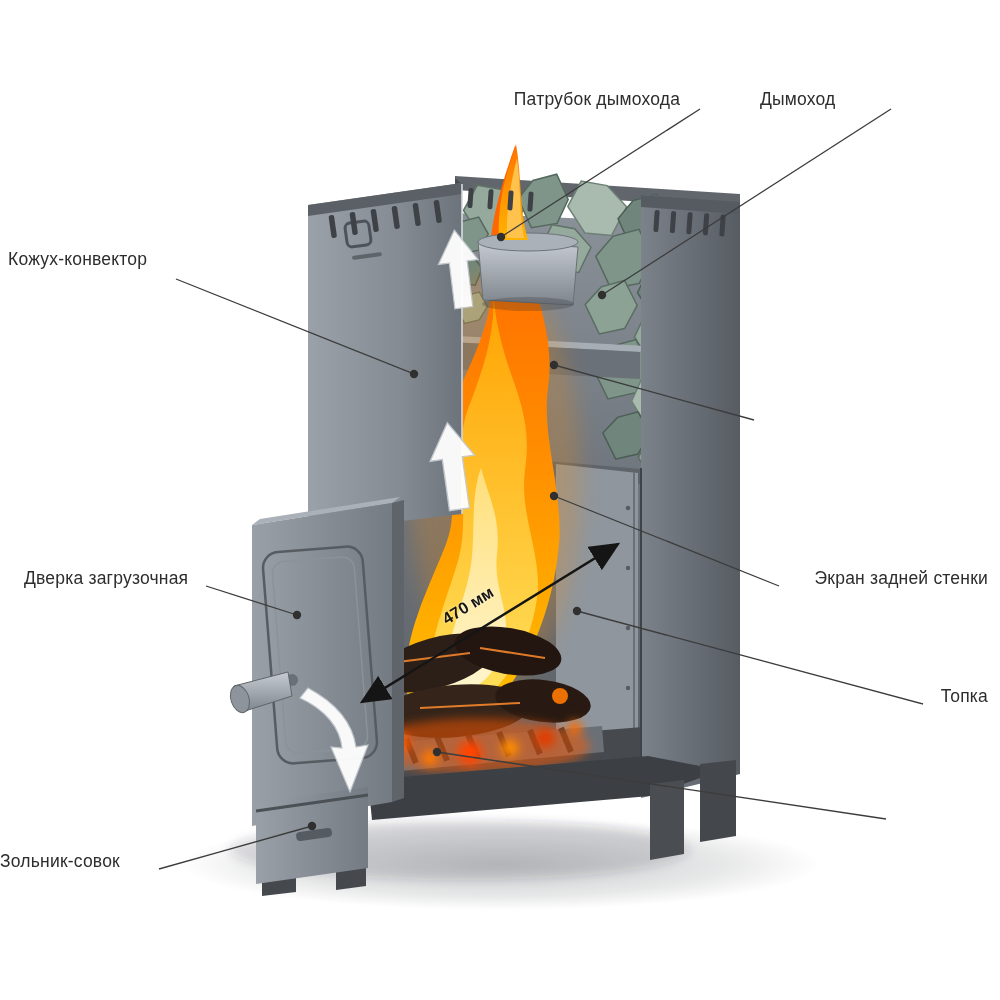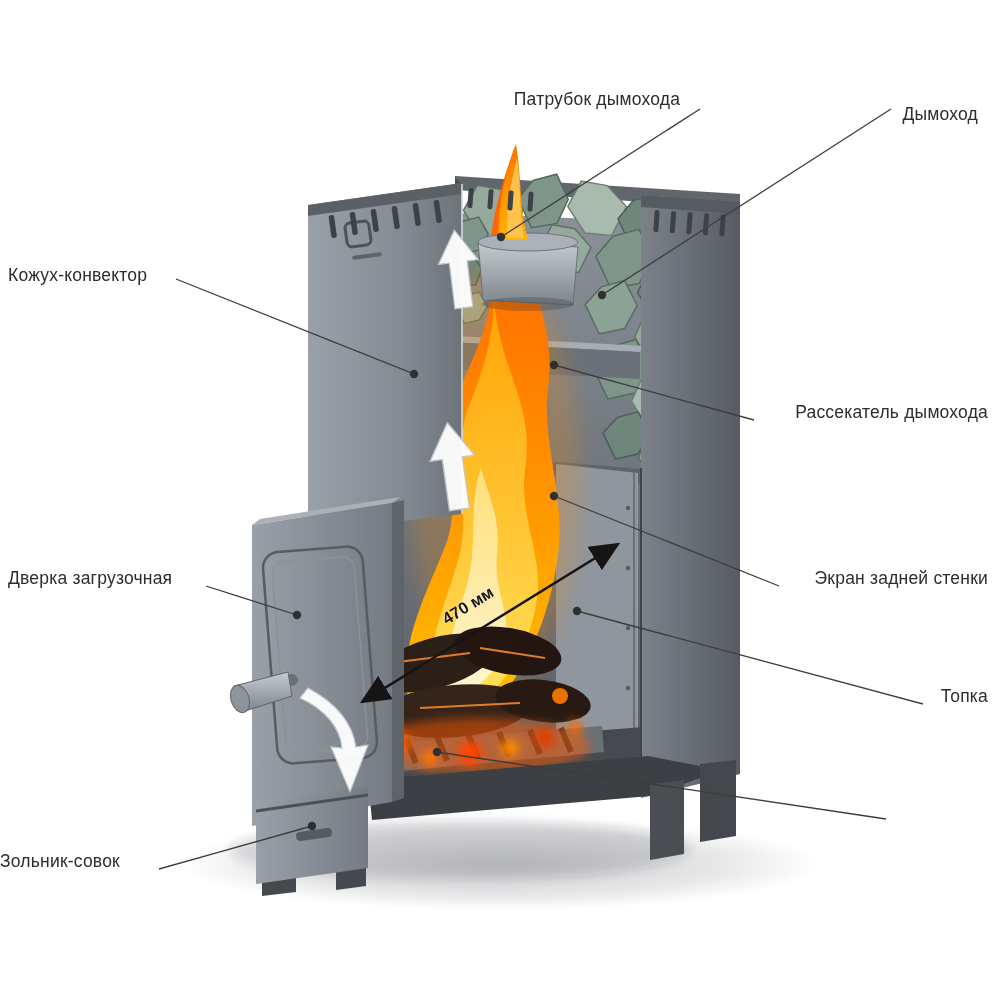--- a/index.html
+++ b/index.html
@@ -275,22 +275,21 @@
     <circle cx="554" cy="357" r="4.2"></circle>
     <circle cx="297" cy="607" r="4.2"></circle>
     <circle cx="554" cy="488" r="4.2"></circle>
     <circle cx="577" cy="603" r="4.2"></circle>
     <circle cx="437" cy="744" r="4.2"></circle>
     <circle cx="312" cy="818" r="4.2"></circle>
   </g>
 </svg>
 
   <div class="label" style="left:472px;top:81px;width:250px;text-align:center">Патрубок дымохода</div>
-  <div class="label" style="left:760px;top:96px;width:218px;text-align:right">Дымоход</div>
-  <div class="label" style="left:8px;top:257px">Кожух-конвектор</div>
-  <div class="label" style="left:758px;top:394px;width:230px;text-align:right">Рассекатель дымохода</div>
-  <div class="label" style="left:8px;top:560px">Дверка загрузочная</div>
+  <div class="label" style="left:760px;top:81px;width:218px;">Дымоход</div>
+  <div class="label" style="left:8px;top:241px">Кожух-конвектор</div>
+  <div class="label" style="left:24px;top:560px">Дверка загрузочная</div>
   <div class="label" style="left:758px;top:678px;width:230px;text-align:right">Топка</div>
   <div class="label" style="left:758px;top:560px;width:230px;text-align:right">Экран задней стенки</div>
   <div class="label" style="left:0;top:843px">Зольник-совок</div>
 
   <div class="dim-label">470 мм</div>
 </div>
 
 </body></html>

